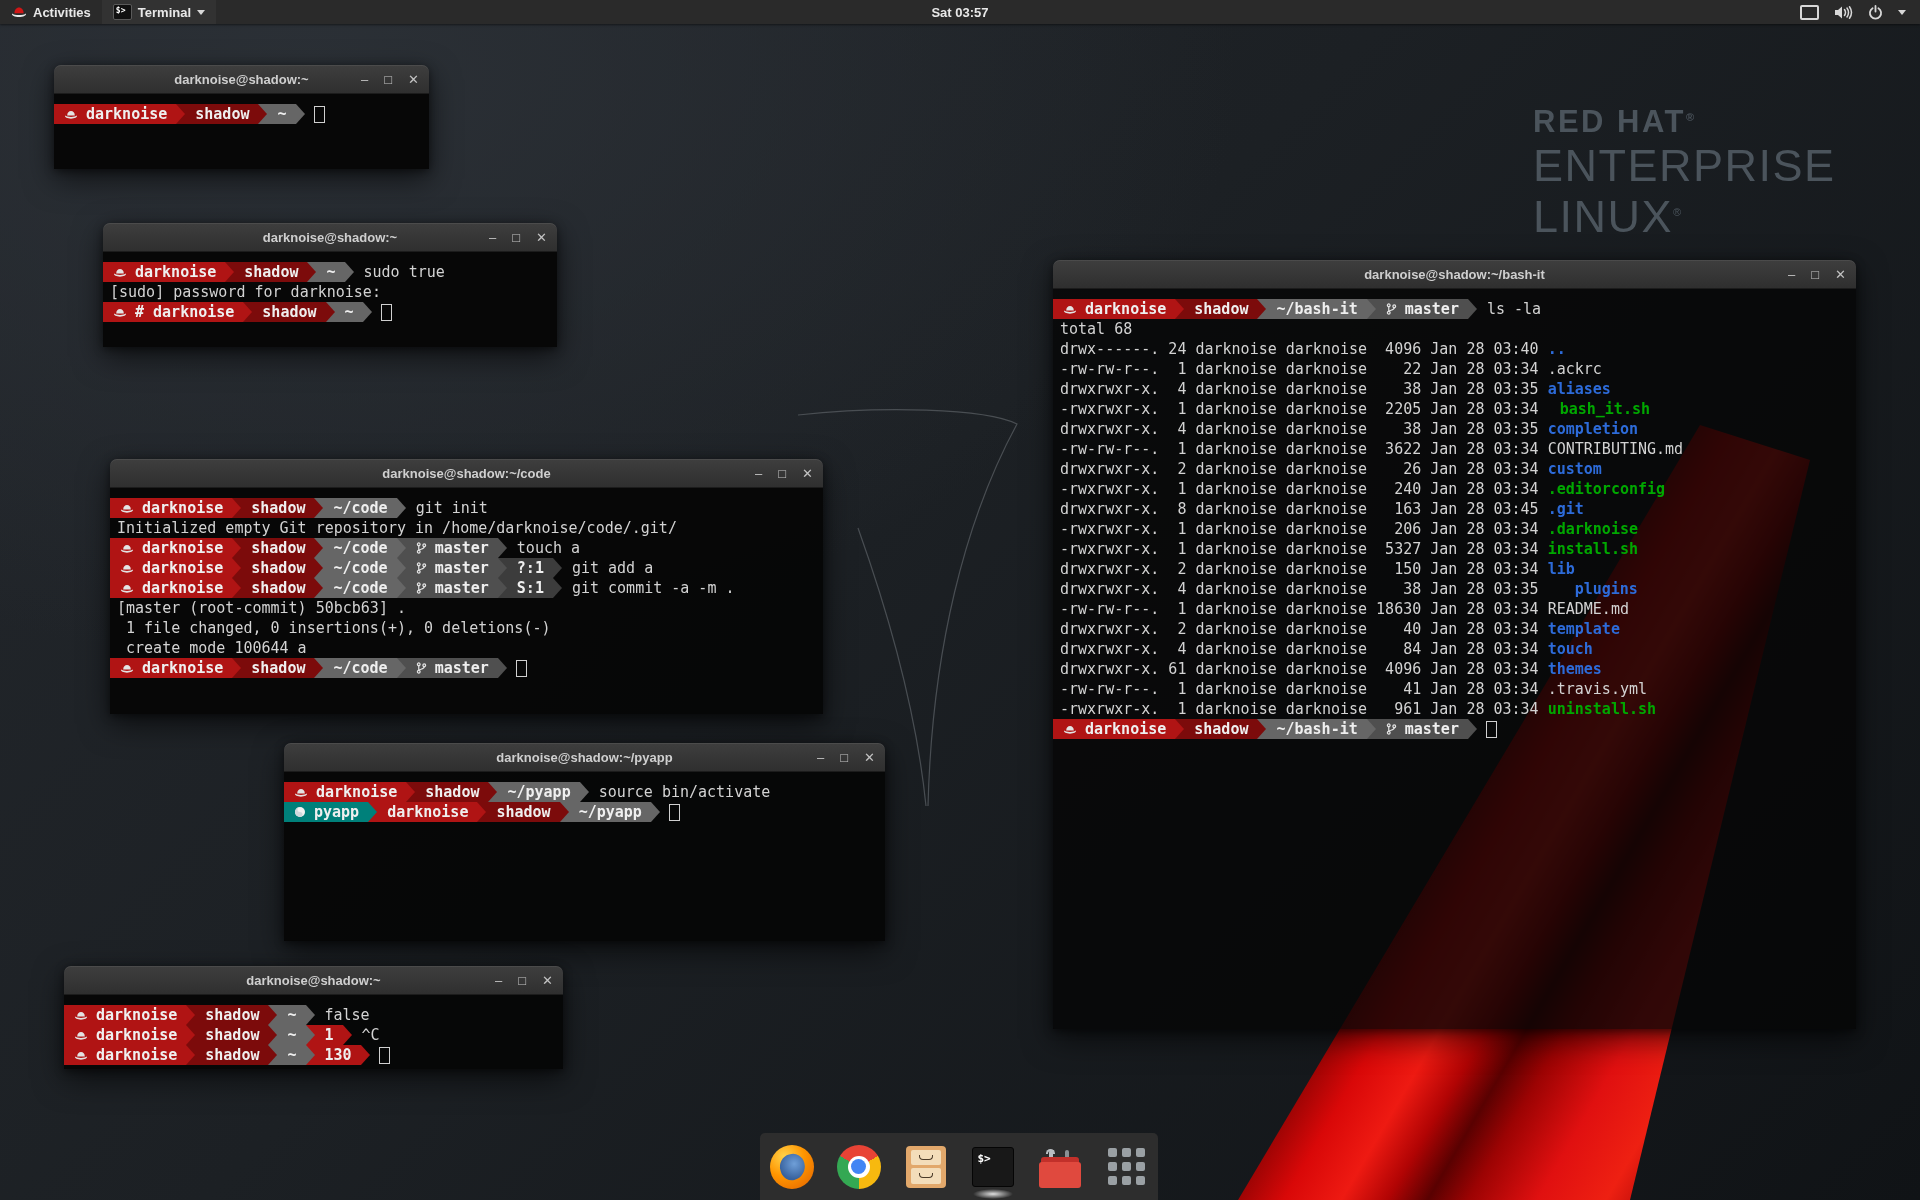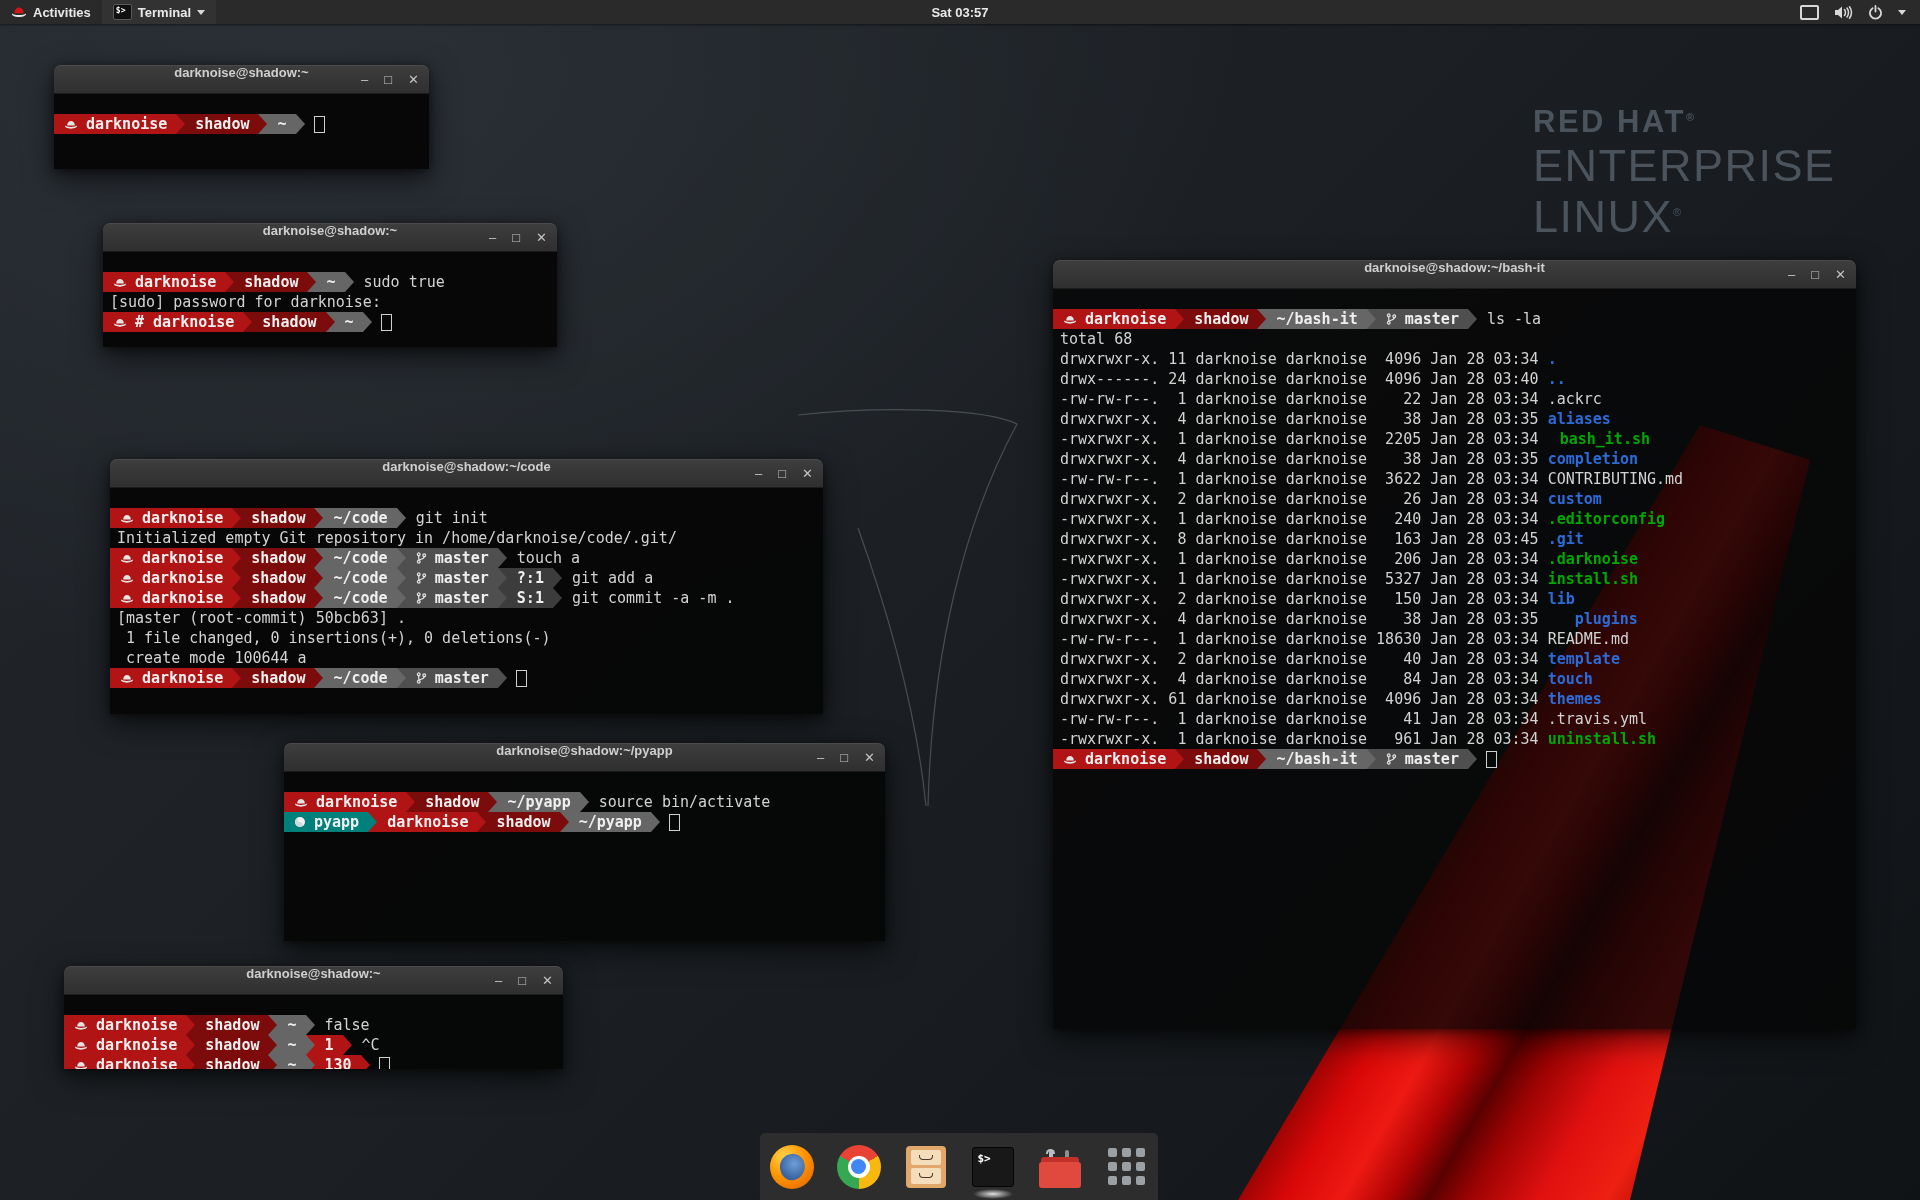--- a/index.html
+++ b/index.html
@@ -42,30 +42,30 @@
   
   .term{
     position:absolute;z-index:10;border-radius:8px 8px 2px 2px;
     box-shadow:0 10px 30px rgba(0,0,0,.60),0 2px 8px rgba(0,0,0,.5);
     display:flex;flex-direction:column;
   }
   .titlebar{
     height:28px;flex:0 0 28px;border-radius:7px 7px 0 0;position:relative;
     background:linear-gradient(#3e3e3e,#2f2f2f);
     border-bottom:1px solid #1c1c1c;box-shadow:inset 0 1px 0 rgba(255,255,255,.07);
-    display:flex;justify-content:center;
+    display:flex;align-items:center;justify-content:center;
     color:#cfcfcf;font-size:13px;font-weight:700;
   }
   .controls{position:absolute;right:10px;top:0;bottom:0;display:flex;align-items:center;gap:16px;
     color:#c4c4c4;font-size:13px;font-weight:400;}
   .controls span{cursor:default;line-height:1;}
   .term-body{
     flex:1;background:rgba(6,6,6,0.97);overflow:hidden;
     font-family:"DejaVu Sans Mono",monospace;font-size:15px;color:#d3d3d3;
-    padding-top:20px;
+    padding-top:10px;
   }
   .term.translucent .term-body{background:rgba(5,5,5,0.80);}
   .tline{height:20px;display:flex;align-items:stretch;white-space:pre;}
   .out{padding-left:7px;line-height:20px;}
   .pl-seg{display:flex;align-items:center;padding:0 9px 0 10px;font-weight:700;color:#efefef;}
   .pl-seg .seg-icon{margin-right:8px;display:flex;align-items:center;}
   .pl-arrow{width:0;height:0;border-top:10px solid transparent;border-bottom:10px solid transparent;border-left:9px solid transparent;}
   .cmd{margin-left:10px;line-height:20px;}
   .cursorbox{width:9px;height:15px;border:1px solid #d0d0d0;margin-left:9px;align-self:center;}
   .fn-dir{font-weight:700;}
@@ -339,21 +339,20 @@
               <path d="M1 6.6c2 1.8 10 1.8 12 0 .4 1.7-2.3 3.1-6 3.1S.6 8.3 1 6.6z" fill="#e3e3e3"></path>
             </svg></span><span>darknoise</span></span><span class="pl-arrow" style="border-left-color: rgb(176, 20, 20); background-color: rgb(124, 11, 11);"></span><span class="pl-seg" style="background-color: rgb(124, 11, 11);"><span>shadow</span></span><span class="pl-arrow" style="border-left-color: rgb(124, 11, 11); background-color: rgb(102, 102, 102);"></span><span class="pl-seg" style="background-color: rgb(102, 102, 102);"><span>~/bash-it</span></span><span class="pl-arrow" style="border-left-color: rgb(102, 102, 102); background-color: rgb(79, 79, 79);"></span><span class="pl-seg" style="background-color: rgb(79, 79, 79);"><span class="seg-icon"><svg width="11" height="14" viewBox="0 0 12 14">
               <g stroke="#e3e3e3" fill="none" stroke-width="1.3">
                 <circle cx="3" cy="3" r="1.5"></circle>
                 <circle cx="3" cy="11" r="1.5"></circle>
                 <circle cx="9" cy="4" r="1.5"></circle>
                 <path d="M3 4.6v4.8M9 5.6c0 3-6 2.4-6 4.4"></path>
               </g>
             </svg></span><span>master</span></span><span class="pl-arrow" style="border-left-color: rgb(79, 79, 79); background-color: transparent;"></span><span class="cmd">ls -la</span></div>
       <div class="tline"><span class="out">total 68</span></div>
-      <div class="tline"><span class="out">drwxrwxr-x. 11 darknoise darknoise  4096 Jan 28 03:34 </span><span class="fn-dir" style="color: rgb(45, 107, 217); line-height: 20px;">.</span></div>
       <div class="tline"><span class="out">drwx------. 24 darknoise darknoise  4096 Jan 28 03:40 </span><span class="fn-dir" style="color: rgb(45, 107, 217); line-height: 20px;">..</span></div>
       <div class="tline"><span class="out">-rw-rw-r--.  1 darknoise darknoise    22 Jan 28 03:34 </span><span style="color: rgb(211, 211, 211); line-height: 20px;">.ackrc</span></div>
       <div class="tline"><span class="out">drwxrwxr-x.  4 darknoise darknoise    38 Jan 28 03:35 </span><span class="fn-dir" style="color: rgb(45, 107, 217); line-height: 20px;">aliases</span></div>
       <div class="tline"><span class="out">-rwxrwxr-x.  1 darknoise darknoise  2205 Jan 28 03:34 </span><span class="fn-exec" style="color: rgb(0, 168, 0); line-height: 20px; margin-left: 12px;">bash_it.sh</span></div>
       <div class="tline"><span class="out">drwxrwxr-x.  4 darknoise darknoise    38 Jan 28 03:35 </span><span class="fn-dir" style="color: rgb(45, 107, 217); line-height: 20px;">completion</span></div>
       <div class="tline"><span class="out">-rw-rw-r--.  1 darknoise darknoise  3622 Jan 28 03:34 </span><span style="color: rgb(211, 211, 211); line-height: 20px;">CONTRIBUTING.md</span></div>
       <div class="tline"><span class="out">drwxrwxr-x.  2 darknoise darknoise    26 Jan 28 03:34 </span><span class="fn-dir" style="color: rgb(45, 107, 217); line-height: 20px;">custom</span></div>
       <div class="tline"><span class="out">-rwxrwxr-x.  1 darknoise darknoise   240 Jan 28 03:34 </span><span class="fn-exec" style="color: rgb(0, 168, 0); line-height: 20px;">.editorconfig</span></div>
       <div class="tline"><span class="out">drwxrwxr-x.  8 darknoise darknoise   163 Jan 28 03:45 </span><span class="fn-dir" style="color: rgb(45, 107, 217); line-height: 20px;">.git</span></div>
       <div class="tline"><span class="out">-rwxrwxr-x.  1 darknoise darknoise   206 Jan 28 03:34 </span><span class="fn-exec" style="color: rgb(0, 168, 0); line-height: 20px;">.darknoise</span></div>

